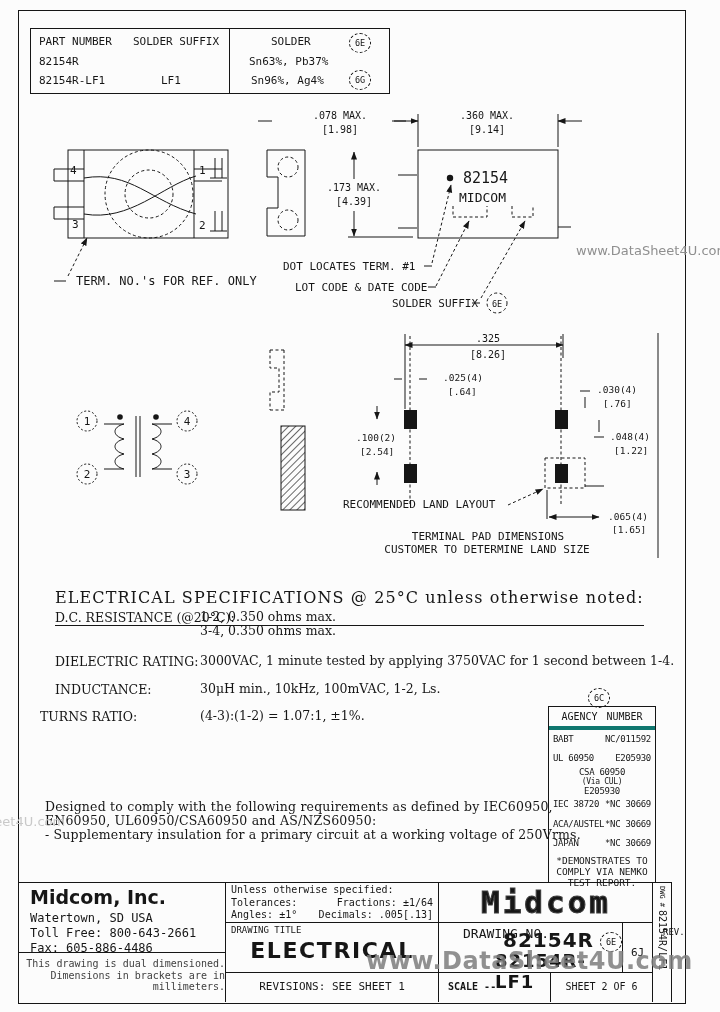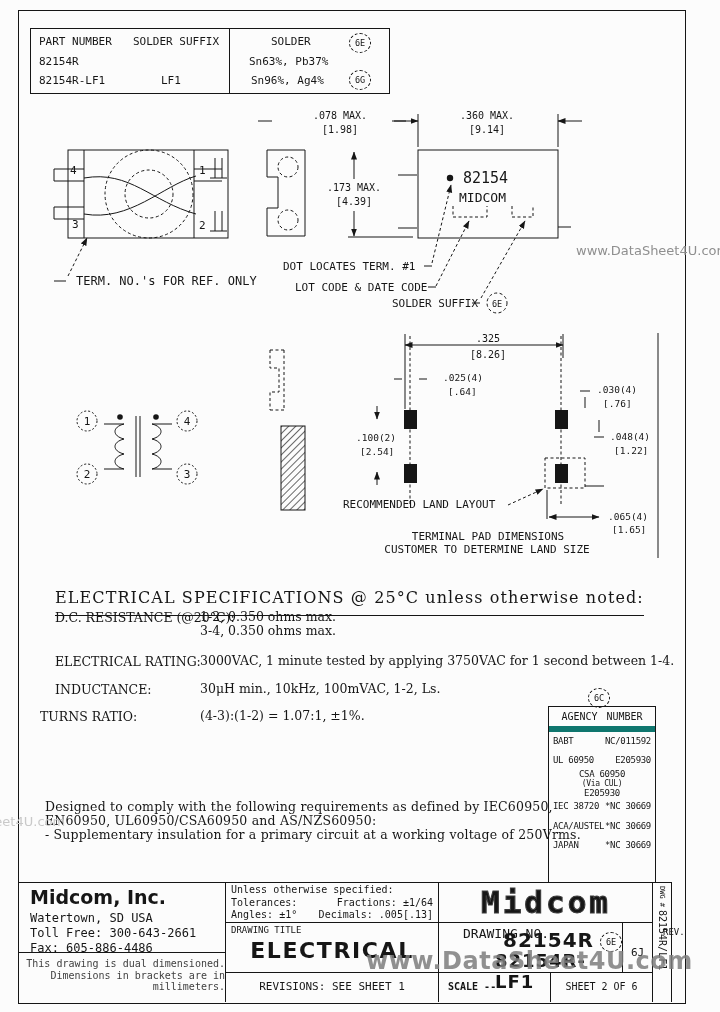--- a/index.html
+++ b/index.html
@@ -19,27 +19,27 @@
   
   .ptable{left:30px;top:28px;width:358px;height:64px;border:1px solid #161616;font-size:11px;}
   .ptable .vdiv{position:absolute;left:198px;top:0;width:0;height:64px;border-left:1px solid #161616;}
   .pt-cell{position:absolute;white-space:nowrap;}
   .flag{
     position:absolute;width:20px;height:18px;border:1px dashed #161616;border-radius:50%;
     font-size:8.5px;display:flex;align-items:center;justify-content:center;background:transparent;
   }
 
   
-  .specs-title{left:55px;top:588px;font-size:16px;letter-spacing:1.1px;border-bottom:1.4px solid #161616;padding-bottom:8px;white-space:nowrap;}
+  .specs-title{left:55px;top:588px;font-size:16px;letter-spacing:1.1px;border-bottom:1.4px solid #161616;padding-bottom:18px;white-space:nowrap;}
   .spec-label{font-size:12.5px;white-space:nowrap;}
   .spec-value{font-size:12.5px;white-space:nowrap;line-height:14px;}
 
   
   .agency{left:548px;top:706px;width:106px;height:176px;border-left:1px solid #161616;border-right:1px solid #161616;border-top:1px solid #161616;font-size:9px;}
-  .agency .hdr{height:19px;border-bottom:6px solid #0f766e;display:flex;align-items:center;justify-content:center;gap:9px;font-size:10px;}
+  .agency .hdr{height:19px;border-bottom:4px solid #0f766e;display:flex;align-items:center;justify-content:center;gap:9px;font-size:10px;}
   .agency .row{display:flex;align-items:center;justify-content:space-between;padding:0 4px;letter-spacing:-0.3px;white-space:nowrap;}
   .agency .stack{display:flex;flex-direction:column;line-height:9px;align-items:center;}
   .agency .foot{margin-top:3px;text-align:center;font-size:9.5px;line-height:11px;}
 
   
   .compliance{left:45px;top:800px;font-size:12.5px;line-height:13.8px;letter-spacing:0.2px;white-space:nowrap;}
   .cellA{left:18px;top:882px;width:207px;height:70px;border-top:1px solid #161616;padding-left:12px;box-sizing:border-box;}
   .cellA .company{font-size:19px;font-weight:bold;margin-top:3px;}
   .cellA .addr{font-size:12px;line-height:15px;margin-top:3px;}
   .cellB{left:18px;top:952px;width:207px;height:50px;border-top:1px solid #161616;text-align:right;font-size:10px;line-height:11.5px;color:#3f3f3f;padding-top:5px;box-sizing:border-box;}
@@ -255,21 +255,21 @@
 </svg>
 
 <div class="abs serif specs-title">ELECTRICAL SPECIFICATIONS @ 25°C unless otherwise noted:</div>
 
 <div class="abs serif spec-label" style="left:55px;top:610px;">D.C. RESISTANCE (@20°C):</div>
 <div class="abs serif spec-value" style="left:200px;top:610px;">
   <div>1-2, 0.350 ohms max.</div>
   <div>3-4, 0.350 ohms max.</div>
 </div>
 
-<div class="abs serif spec-label" style="left:55px;top:654px;">ELECTRICAL RATING:</div>
+<div class="abs serif spec-label" style="left:55px;top:654px;">DIELECTRIC RATING:</div>
 <div class="abs serif spec-value" style="left:200px;top:654px;">3000VAC, 1 minute tested by applying 3750VAC for 1 second between 1-4.</div>
 
 <div class="abs serif spec-label" style="left:55px;top:682px;">INDUCTANCE:</div>
 <div class="abs serif spec-value" style="left:200px;top:682px;">30μH min., 10kHz, 100mVAC, 1-2, Ls.</div>
 
 <div class="abs serif spec-label" style="left:40px;top:709px;">TURNS RATIO:</div>
 <div class="abs serif spec-value" style="left:200px;top:709px;">(4-3):(1-2) = 1.07:1, ±1%.</div>
 
 <div class="abs flag" style="left:588px;top:688px;">6C</div>
 <div class="abs agency">
@@ -297,33 +297,38 @@
       <span>*NC 30669</span>
   </div>
   <div class="row" style="height:20px;">
     <span>ACA/AUSTEL</span>
       <span>*NC 30669</span>
   </div>
   <div class="row" style="height:18px;">
     <span>JAPAN</span>
       <span>*NC 30669</span>
   </div>
+  <div class="foot">
+    <div>*DEMONSTRATES TO</div>
+    <div>COMPLY VIA NEMKO</div>
+    <div>TEST REPORT.</div>
+  </div>
 </div>
 
 <div class="abs serif compliance">
   <div>Designed to comply with the following requirements as defined by IEC60950,</div>
   <div>EN60950, UL60950/CSA60950 and AS/NZS60950:</div>
   <div>- Supplementary insulation for a primary circuit at a working voltage of 250Vrms.</div>
 </div>
 
 <div class="abs cellA sans">
   <div class="company">Midcom, Inc.</div>
   <div class="addr mono">
     <div>Watertown, SD  USA</div>
-    <div>Toll Free: 300-643-2661</div>
+    <div>Toll Free: 800-643-2661</div>
     <div>Fax: 605-886-4486</div>
   </div>
 </div>
 <div class="abs cellB">
   <div>This drawing is dual dimensioned.</div>
   <div>Dimensions in brackets are in</div>
   <div>millimeters.</div>
 </div>
 <div class="abs cellC">
   <div style="line-height:12.5px;">Unless otherwise specified:</div>

